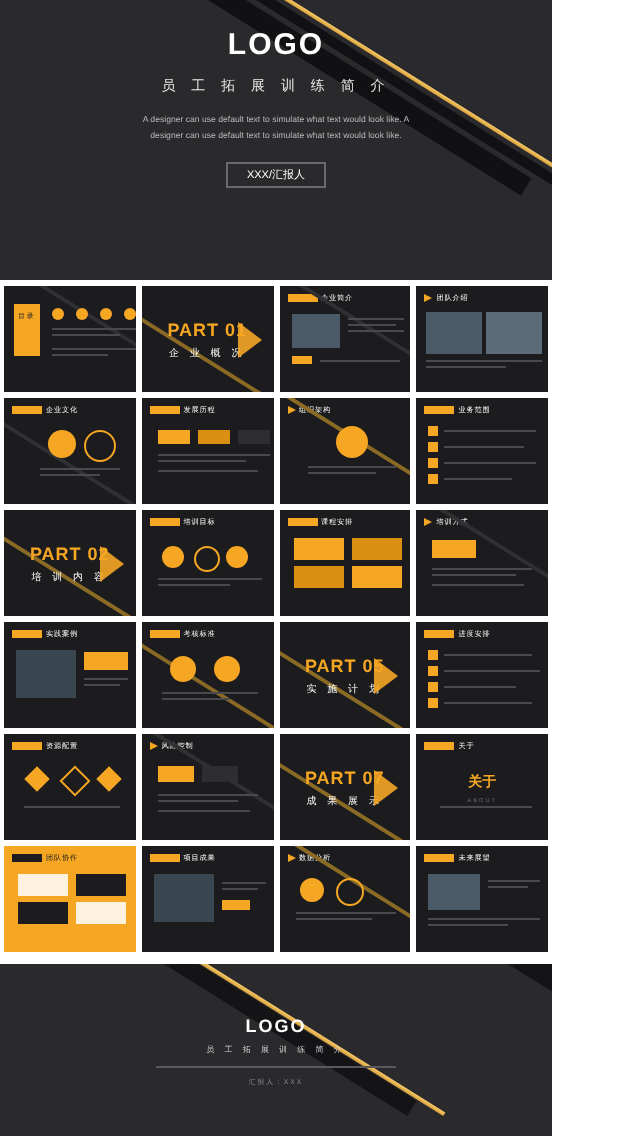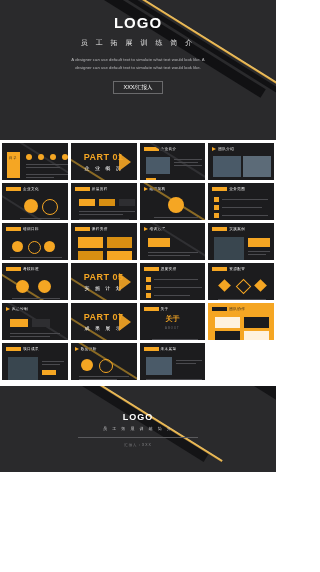--- a/index.html
+++ b/index.html
@@ -12,21 +12,21 @@
   .cover .gold{position:absolute;background:linear-gradient(90deg,#d9a23a,#f5c96a);transform:rotate(-58deg);transform-origin:top left;}
   .cover-inner{position:absolute;inset:0;display:flex;flex-direction:column;align-items:center;justify-content:flex-start;padding-top:14px;}
   .logo{color:#ffffff;font-size:15px;font-weight:bold;letter-spacing:1px;}
   .sub-cn{color:#e8e8e8;font-size:7px;letter-spacing:3px;margin-top:7px;}
   .title-cn{color:#f5a623;font-size:15px;font-weight:bold;letter-spacing:1px;margin-top:5px;}
   .desc{color:#b9b9bb;font-size:4.3px;line-height:1.9;text-align:center;width:150px;margin-top:8px;}
   .reporter{margin-top:9px;color:#ffffff;font-size:5.5px;border:1px solid #6a6a6c;padding:2px 9px;}
 
   
   .grid{display:grid;grid-template-columns:repeat(4,1fr);gap:3px;padding:3px 2px;}
-  .sl{position:relative;background:#1c1c1e;height:37px;overflow:hidden;}
+  .sl{position:relative;background:#1c1c1e;height:53px;overflow:hidden;}
   .sl .diag{position:absolute;width:2px;height:130px;background:#303033;transform:rotate(-58deg);}
   .sl .diag.g{background:#8a6a25;}
 
   .hdr{position:absolute;top:4px;left:4px;display:flex;align-items:center;gap:2px;}
   .hdr .tri{width:0;height:0;border-left:4px solid #f5a623;border-top:2.6px solid transparent;border-bottom:2.6px solid transparent;}
   .hdr .bar{width:15px;height:4px;background:#f5a623;}
   .hdr .t{color:#ffffff;font-size:3.6px;letter-spacing:.4px;}
 
   .ctr{position:absolute;inset:0;display:flex;flex-direction:column;align-items:center;justify-content:center;}
   .part-no{color:#f5a623;font-size:9px;font-weight:bold;letter-spacing:.5px;}
@@ -176,20 +176,28 @@
       <div class="chip" style="left:6px;top:14px;width:5px;height:5px;"></div>
       <div class="txtline" style="left:14px;top:16px;width:46px;"></div>
       <div class="chip" style="left:6px;top:22px;width:5px;height:5px;"></div>
       <div class="txtline" style="left:14px;top:24px;width:40px;"></div>
       <div class="chip" style="left:6px;top:30px;width:5px;height:5px;"></div>
       <div class="txtline" style="left:14px;top:32px;width:46px;"></div>
       <div class="chip" style="left:6px;top:38px;width:5px;height:5px;"></div>
       <div class="txtline" style="left:14px;top:40px;width:34px;"></div>
     </div>
 
+    <div class="sl">
+      <div class="diag g" style="left:16px;top:-40px;"></div>
+      <div class="ctr">
+        <div class="part-no">PART 02</div>
+        <div class="part-cn">培 训 内 容</div>
+      </div>
+      <div class="bigtri"></div>
+    </div>
 
     <div class="sl">
       <div class="hdr">
           <div class="bar"></div>
           <span class="t">培训目标</span>
         </div>
       <div class="circle" style="left:10px;top:18px;width:11px;height:11px;"></div>
       <div class="circle o" style="left:26px;top:18px;width:11px;height:11px;"></div>
       <div class="circle" style="left:42px;top:18px;width:11px;height:11px;"></div>
       <div class="txtline" style="left:8px;top:34px;width:52px;"></div>

